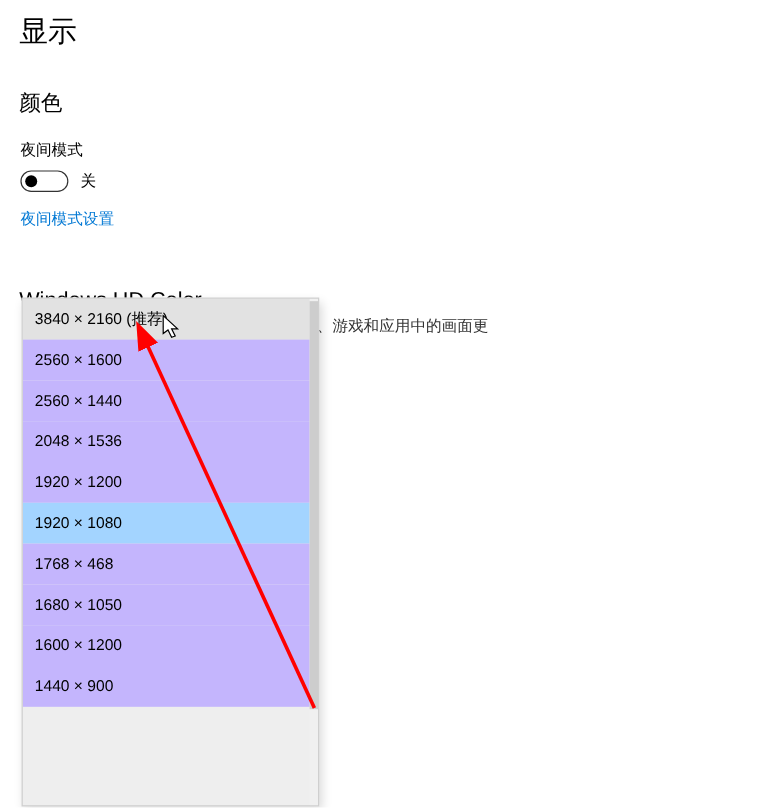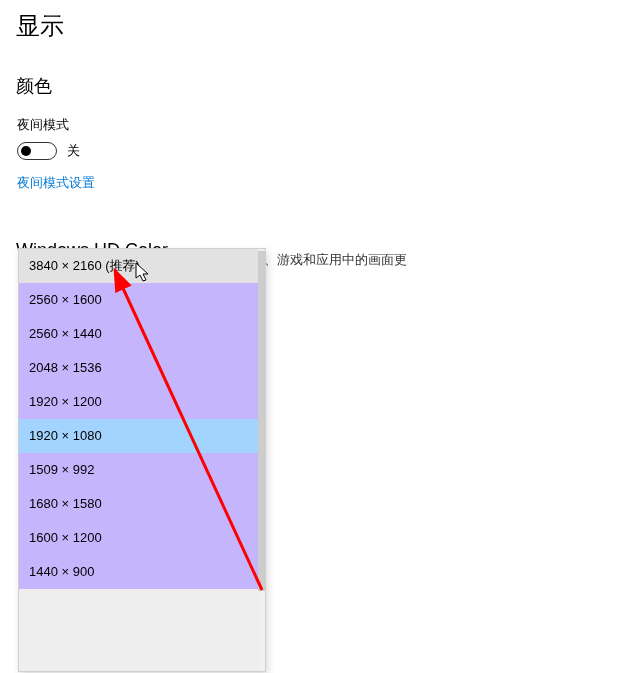--- a/index.html
+++ b/index.html
@@ -64,21 +64,21 @@
     }
     .section-title2 {
       font-size: 18px;
       font-weight: 400;
       padding: 48px 0 0 16px;
       color: #000;
     }
     .bg-text {
       position: absolute;
       left: 264px;
-      top: 251px;
+      top: 263px;
       font-size: 13px;
       color: #333;
     }
     .dropdown-list {
       position: absolute;
       left: 18px;
       top: 248px;
       width: 248px;
       height: 424px;
       background: #eeeeee;
@@ -156,22 +156,22 @@
 <div class="bg-text">、游戏和应用中的画面更</div>
 
 <div class="dropdown-list" id="res-list">
   <div class="dropdown-inner" id="res-inner">
       <div class="dropdown-item hover">3840 × 2160 (推荐)</div>
       <div class="dropdown-item">2560 × 1600</div>
       <div class="dropdown-item">2560 × 1440</div>
       <div class="dropdown-item">2048 × 1536</div>
       <div class="dropdown-item">1920 × 1200</div>
       <div class="dropdown-item selected">1920 × 1080</div>
-      <div class="dropdown-item">1509 × 992</div>
-      <div class="dropdown-item">1680 × 1580</div>
+      <div class="dropdown-item">1768 × 468</div>
+      <div class="dropdown-item">1680 × 1050</div>
       <div class="dropdown-item">1600 × 1200</div>
       <div class="dropdown-item">1440 × 900</div>
     </div>
   <div class="dropdown-scrollbar">
     <div class="dropdown-thumb"></div>
   </div>
 </div>
 
 <svg class="arrow-svg" width="641" height="673">
   <defs>

